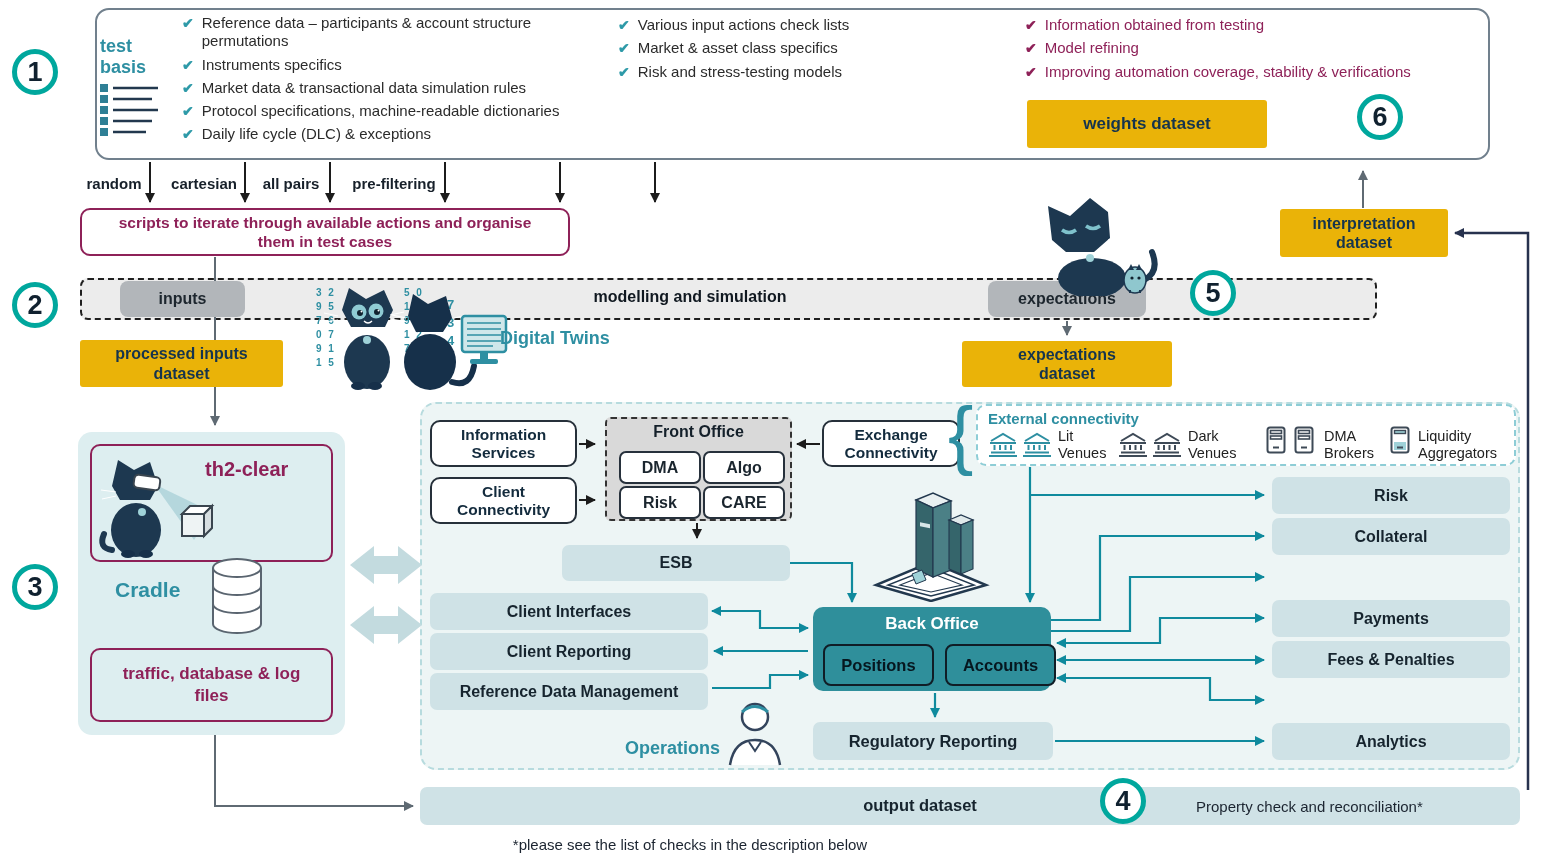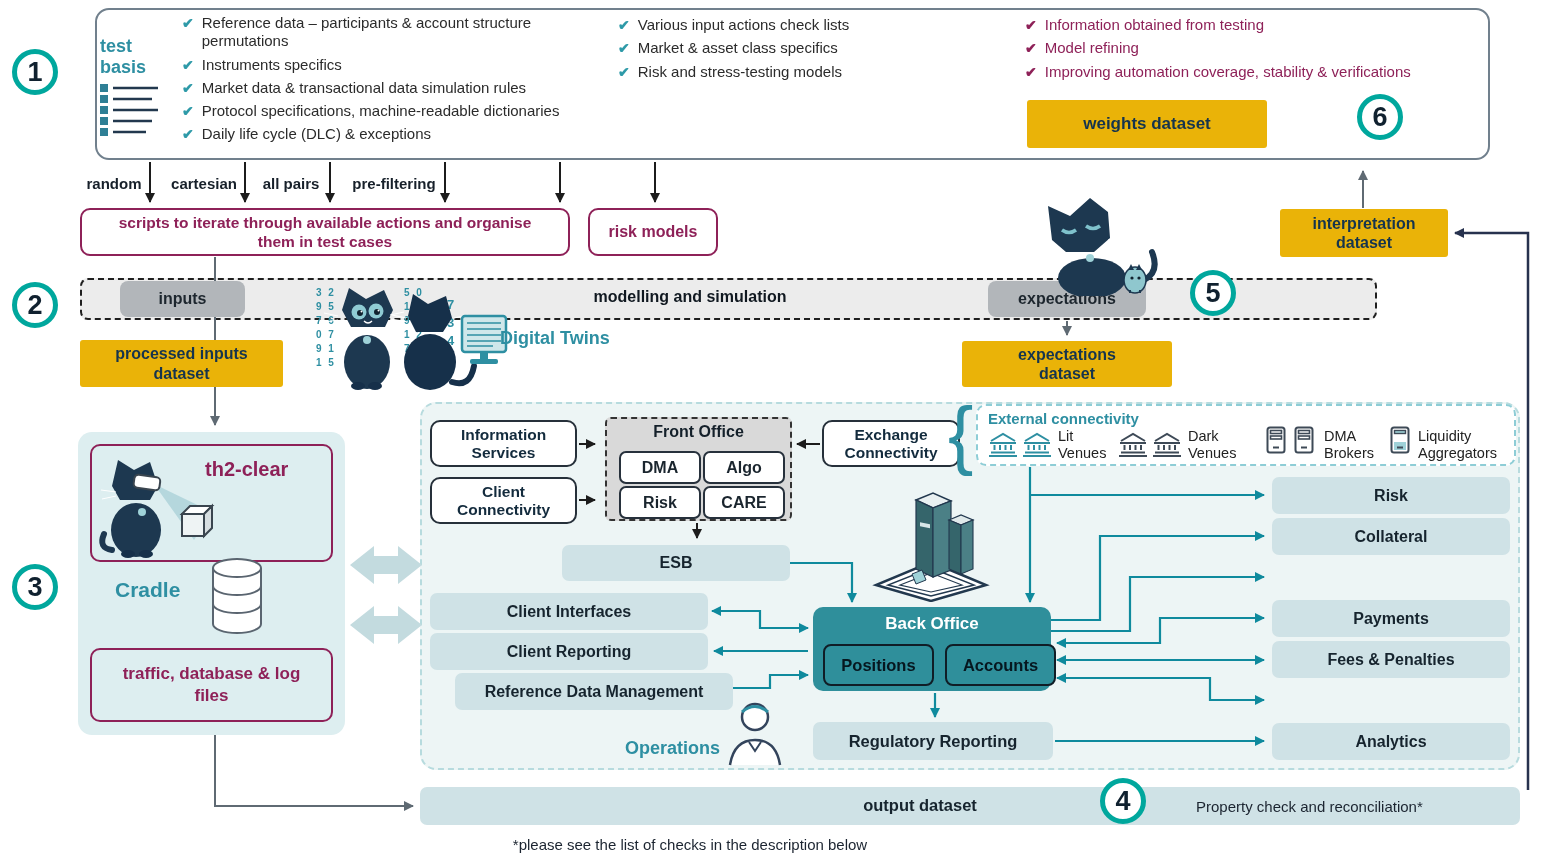--- a/index.html
+++ b/index.html
@@ -200,23 +200,20 @@
       <span>weights dataset</span>
     </div>
 
   <div class="abs z3 genlabel" style="left:80px;top:175px;width:68px;">random</div>
   <div class="abs z3 genlabel" style="left:166px;top:175px;width:76px;">cartesian</div>
   <div class="abs z3 genlabel" style="left:258px;top:175px;width:66px;">all pairs</div>
   <div class="abs z3 genlabel" style="left:346px;top:175px;width:96px;">pre-filtering</div>
 
   <div class="abs z3 maroonbox flexc" style="left:80px;top:208px;width:490px;height:48px;background:#fff;font-size:15.5px;line-height:1.25;padding:0 20px;">
       <span>scripts to iterate through available actions and organise them in test cases</span>
-    </div>
-  <div class="abs z3 maroonbox flexc" style="left:588px;top:208px;width:130px;height:48px;background:#fff;font-size:16px;">
-      <span>risk models</span>
     </div>
 
   <div class="abs z3 greybox flexc" style="left:120px;top:281px;width:125px;height:36px;">
       <span>inputs</span>
     </div>
   <div class="abs z3" style="left:540px;top:288px;width:300px;text-align:center;font-size:16px;font-weight:bold;color:#101820;">
     <span style="">modelling </span><span>and simulation</span>
   </div>
   <div class="abs z3 greybox flexc" style="left:988px;top:281px;width:158px;height:36px;">
       <span>expectations</span>
@@ -439,21 +436,21 @@
   <div class="abs z3 svcbox flexc" style="left:562px;top:545px;width:228px;height:36px;">
       <span>ESB</span>
     </div>
 
   <div class="abs z3 svcbox flexc" style="left:430px;top:593px;width:278px;height:37px;">
       <span>Client Interfaces</span>
     </div>
   <div class="abs z3 svcbox flexc" style="left:430px;top:633px;width:278px;height:37px;">
       <span>Client Reporting</span>
     </div>
-  <div class="abs z3 svcbox flexc" style="left:430px;top:673px;width:278px;height:37px;margin-left:25px;">
+  <div class="abs z3 svcbox flexc" style="left:430px;top:673px;width:278px;height:37px;">
       <span>Reference Data Management</span>
     </div>
 
   <svg class="abs z3" style="left:872px;top:470px;" width="118" height="132" viewBox="0 0 118 132">
     <polygon points="59,92 114,115 59,131 4,115" fill="#fff" stroke="#22384e" stroke-width="2.5"></polygon>
     <polygon points="59,98 102,115 59,126 16,115" fill="none" stroke="#22384e" stroke-width="1.5"></polygon>
     <polygon points="59,103 90,115 59,122 28,115" fill="none" stroke="#22384e" stroke-width="1.2"></polygon>
     <polygon points="44,30 61,23 79,31 61,38" fill="#e9f0f1" stroke="#22384e" stroke-width="1.5"></polygon>
     <polygon points="44,30 61,38 61,107 44,99" fill="#35656b" stroke="#22384e" stroke-width="1.2"></polygon>
     <polygon points="61,38 79,31 79,100 61,107" fill="#4b8086" stroke="#22384e" stroke-width="1.2"></polygon>

